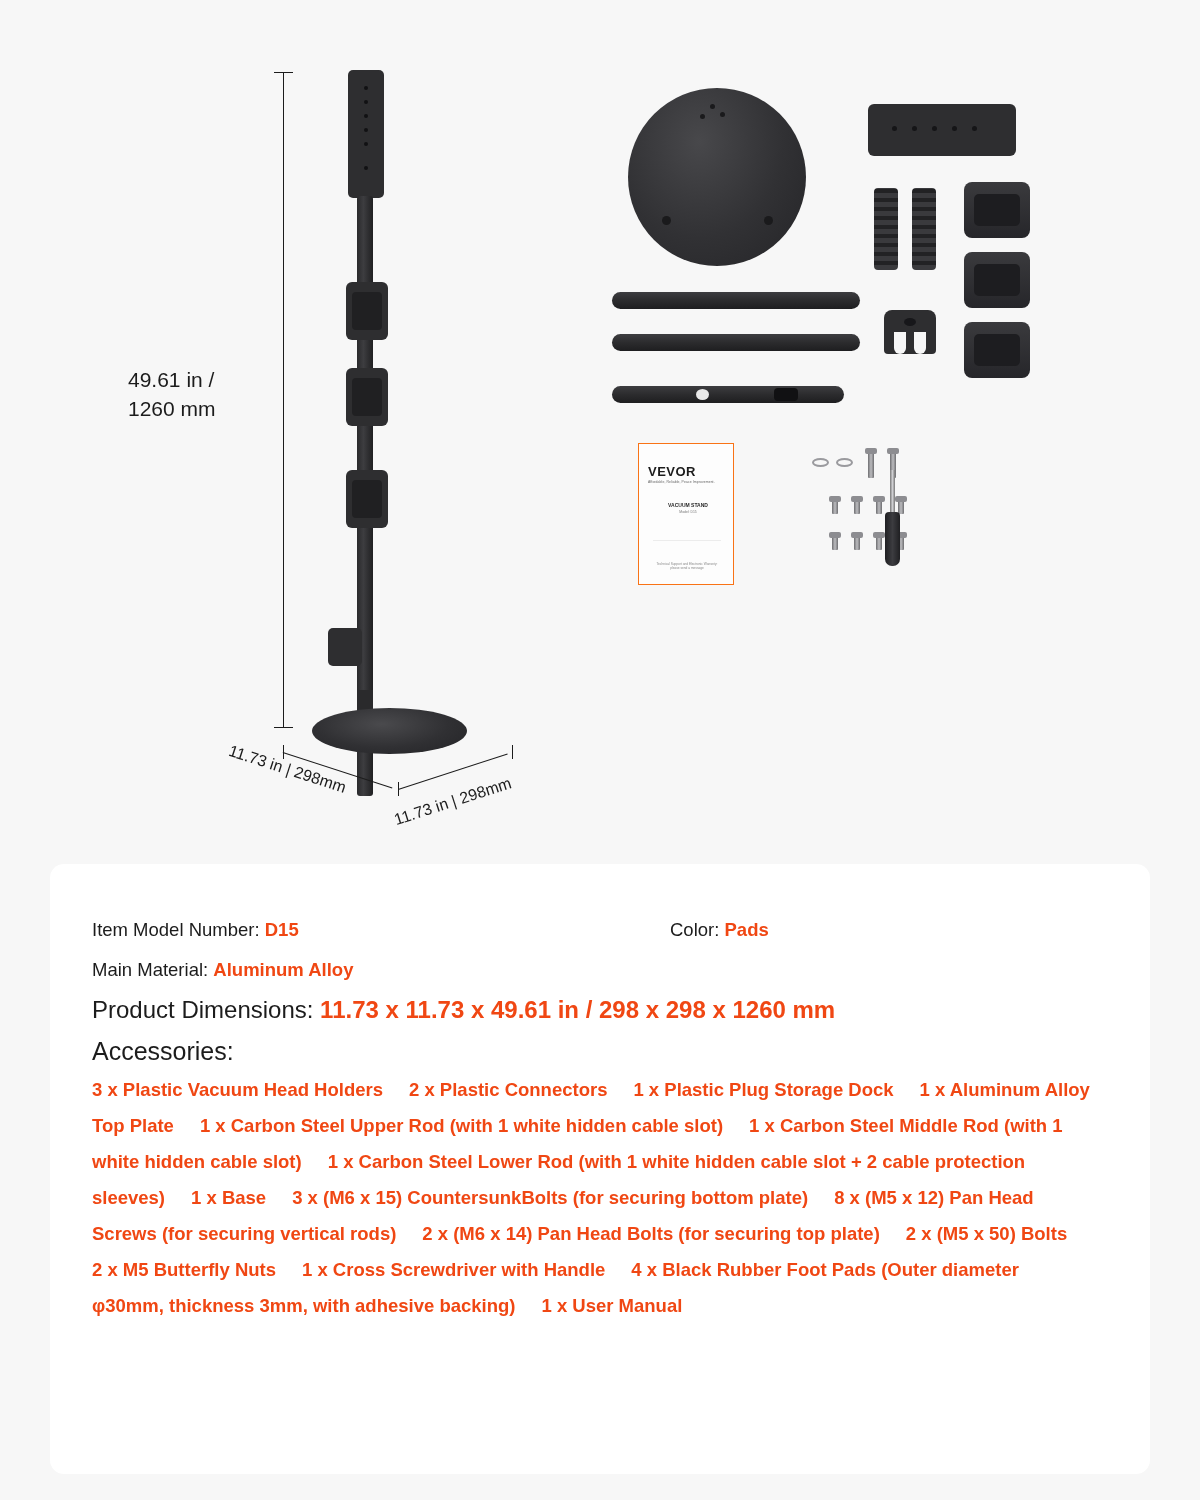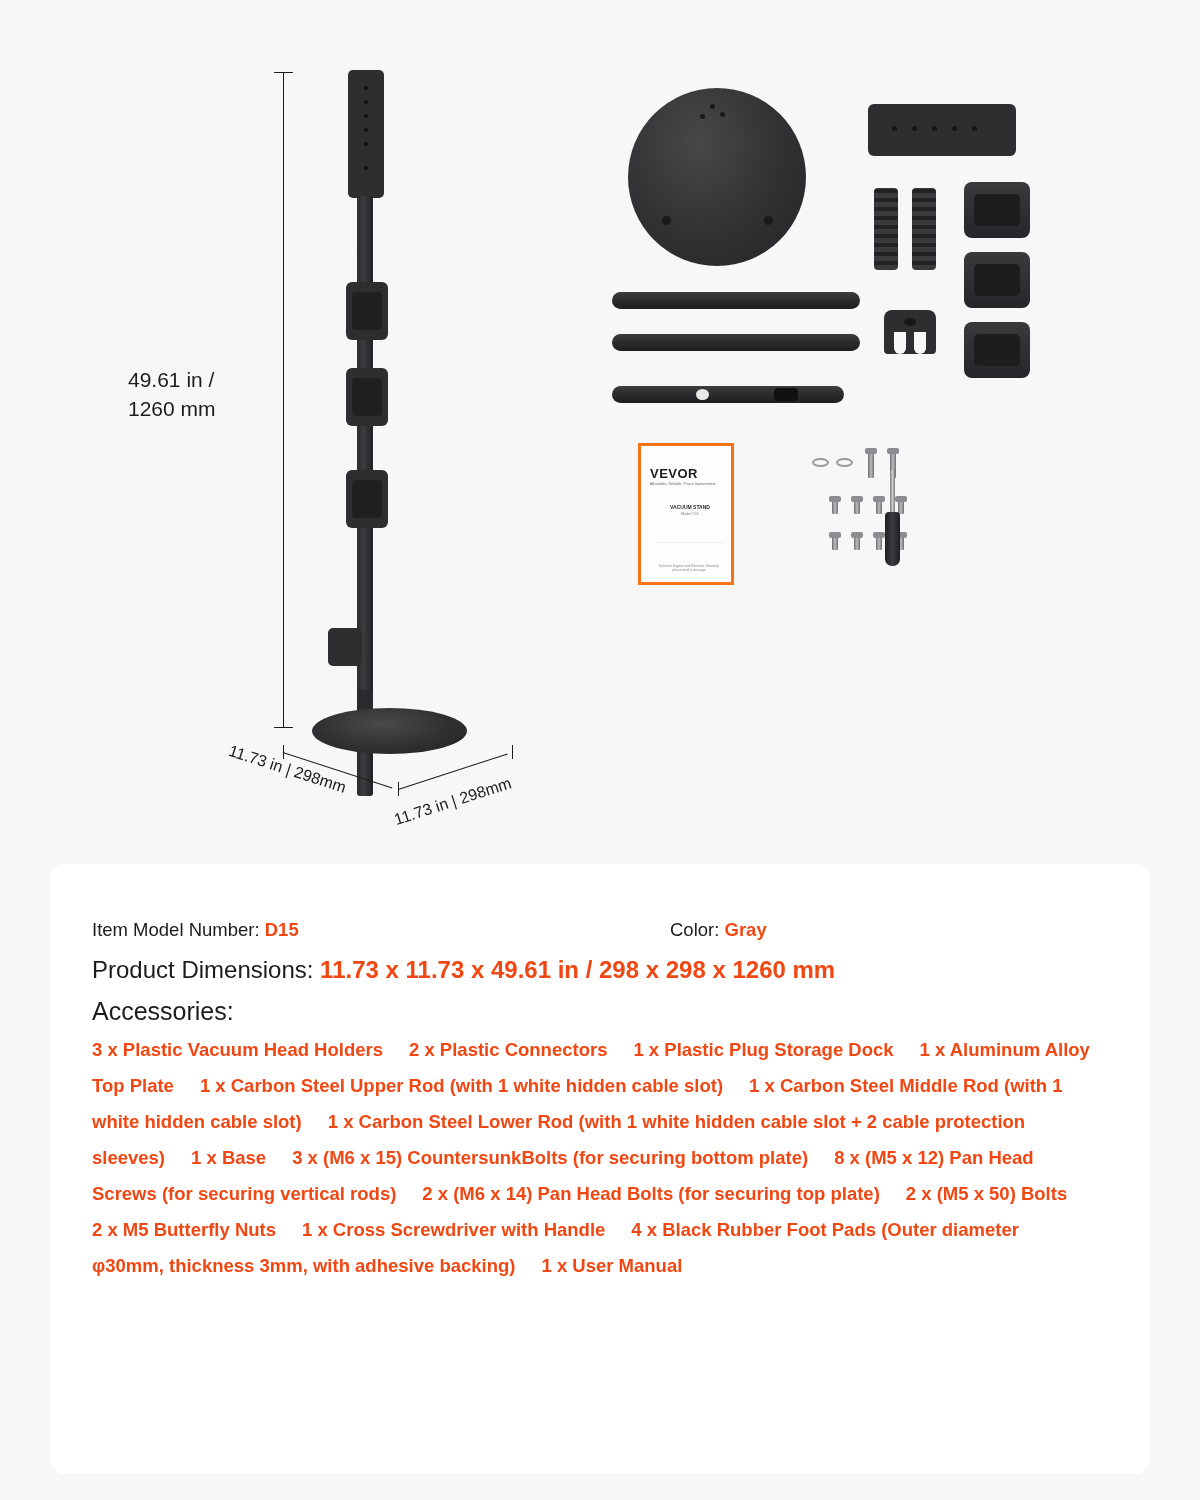--- a/index.html
+++ b/index.html
@@ -195,21 +195,21 @@
     width: 12px; height: 22px; background:#f7f7f7; border-radius: 0 0 6px 6px;
   }
   .p-plug .eye {
     position:absolute; left: 20px; top: 8px; width: 12px; height: 8px;
     border-radius: 50%; background: #17171a;
   }
 
   
   .p-manual {
     left: 638px; top: 443px; width: 96px; height: 142px;
-    background: #fdfdfd; border: 3px solid #f97316;
+    background: #fdfdfd; border: 1px solid #f97316;
   }
   .p-manual .brand {
     position: absolute; left: 9px; top: 20px;
     font-size: 13px; font-weight: bold; letter-spacing: .5px; color: #1c1c1c;
   }
   .p-manual .tagline {
     position: absolute; left: 9px; top: 36px;
     font-size: 3.4px; color: #666; letter-spacing: .1px;
   }
   .p-manual .mtitle {
@@ -435,25 +435,29 @@
 <div id="spec-card">
   <div class="spec-inner">
 
     <div class="spec-row">
       <div class="spec-col">
         <span class="lbl">Item Model Number:</span>
         <span class="val">D15</span>
       </div>
       <div class="spec-col right">
         <span class="lbl">Color:</span>
-        <span class="val">Gray</span>
+        <span class="val">Pads</span>
       </div>
     </div>
 
     <div class="spec-row">
+      <div class="spec-col">
+        <span class="lbl">Main Material:</span>
+        <span class="val">Aluminum Alloy</span>
+      </div>
     </div>
 
     <div class="spec-line">
       <span class="lbl">Product Dimensions:</span>
       <span class="val">11.73 x 11.73 x 49.61 in / 298 x 298 x 1260 mm</span>
     </div>
 
 
 
     <div class="acc-head">Accessories:</div>

